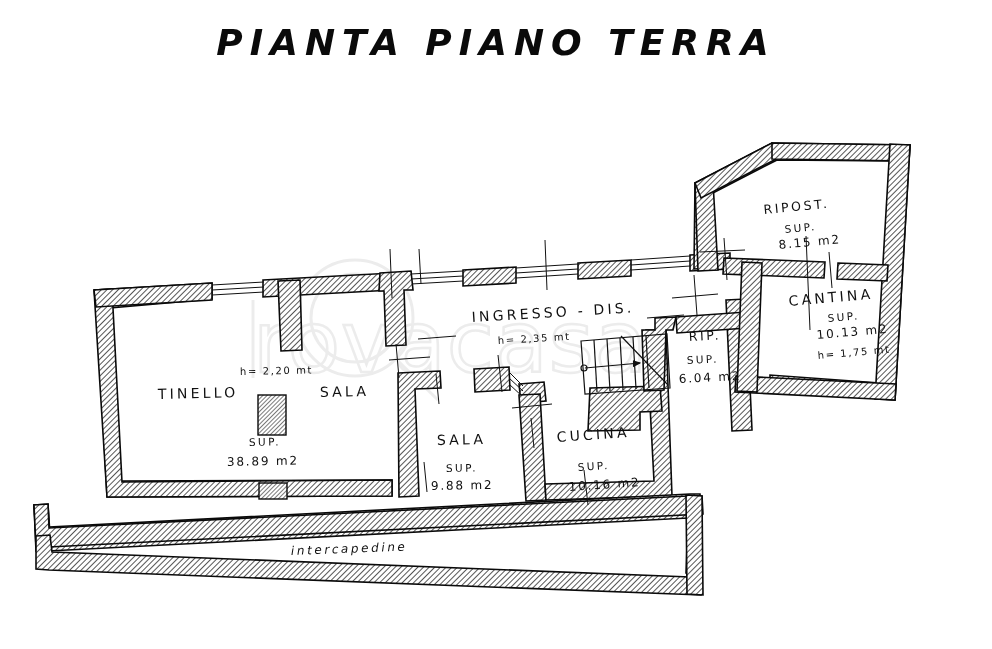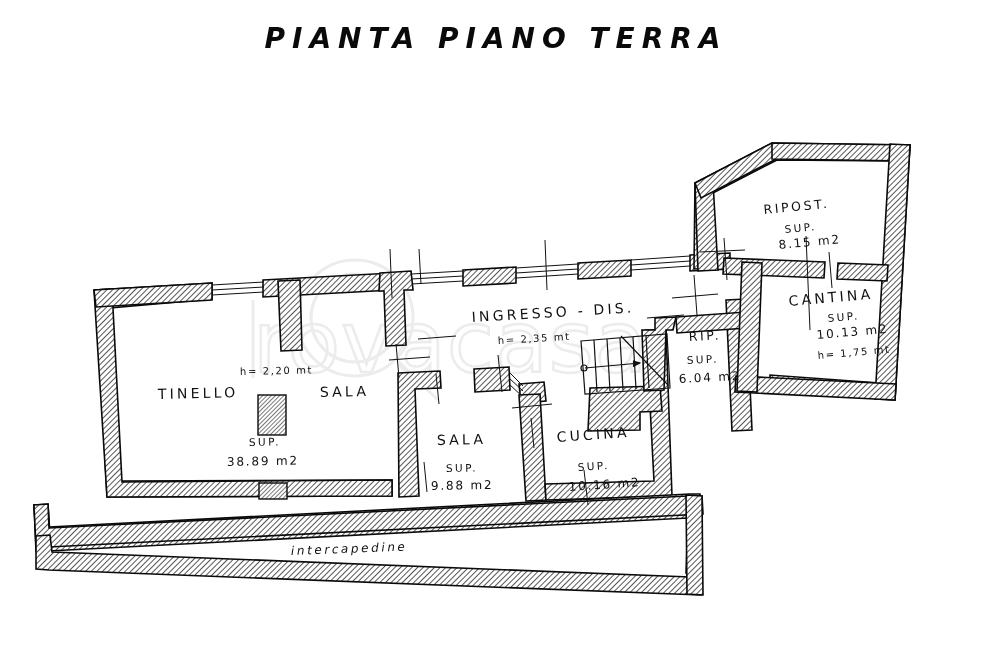--- a/index.html
+++ b/index.html
@@ -19,21 +19,21 @@
   }
   #plan-title {
     position: absolute;
     top: 22px;
     left: 0;
     width: 992px;
     text-align: center;
     font-family: "DejaVu Sans", sans-serif;
     font-weight: bold;
     font-style: italic;
-    font-size: 28px;
+    font-size: 36px;
     letter-spacing: 7px;
     color: #0a0a0a;
     white-space: pre;
   }
   #drawing {
     position: absolute;
     top: 0;
     left: 0;
   }
   .lbl {

